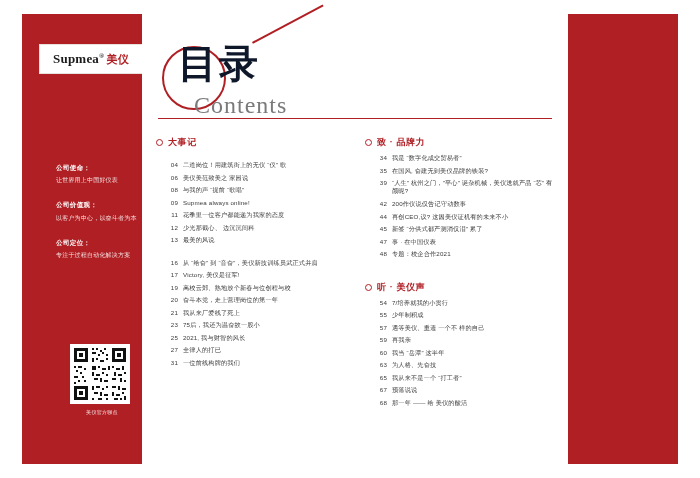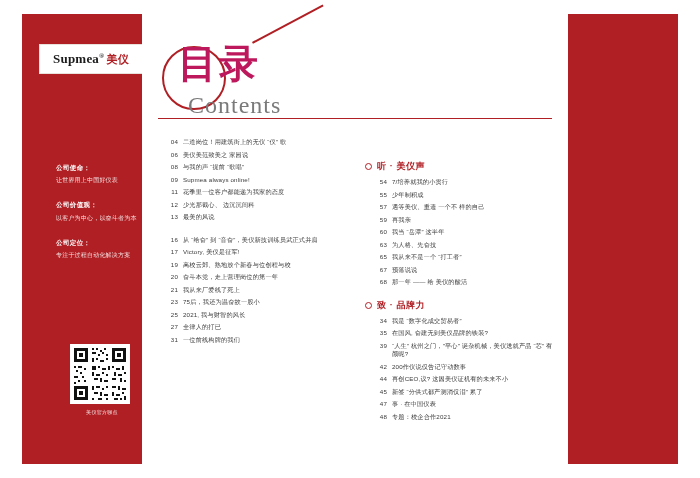--- a/index.html
+++ b/index.html
@@ -149,28 +149,28 @@
     border: 2.5px solid #b01f24;
     border-radius: 50%;
   }
   .mulu {
     position: absolute;
     left: 22px;
     top: 8px;
     font-family: "Liberation Serif", serif;
     font-size: 39px;
     font-weight: bold;
-    color: #be185d;
+    color: #0f172a;
     letter-spacing: 2px;
     line-height: 1;
     text-align: center;
   }
   .contents-en {
     position: absolute;
-    left: 32px;
+    left: 38px;
     top: 56px;
     font-family: "Liberation Serif", serif;
     font-size: 24px;
     color: #7a7a7a;
     letter-spacing: 1px;
   }
   .swoosh {
     position: absolute;
     left: 96px;
     top: 6px;
@@ -355,20 +355,26 @@
       <div class="swoosh"></div>
       <div class="mulu">目录</div>
       <div class="contents-en">Contents</div>
     </div>
     <div class="head-rule"></div>
 
     <div class="cols">
 
       <div class="col">
 
+        <div class="sec">
+          <div class="sec-head">
+            <span class="sec-dot"></span>
+            <span class="sec-title">大事记</span>
+          </div>
+        </div>
 
         <div class="sec">
           <div class="entry">
               <span class="pg">04</span>
               <span class="tt">二道岗位！用建筑街上的无仪 “仪” 歌</span>
             </div>
           <div class="entry">
               <span class="pg">06</span>
               <span class="tt">美仪美范致美之  家园说</span>
             </div>
@@ -428,20 +434,60 @@
               <span class="tt">全律人的打已</span>
             </div>
           <div class="entry">
               <span class="pg">31</span>
               <span class="tt">一位前线构牌的我们</span>
             </div>
         </div>
       </div>
 
       <div class="col">
+        <div class="sec">
+          <div class="sec-head">
+            <span class="sec-dot"></span>
+
+            <span class="sec-title">致 · 品牌力</span>
+          </div>
+          <div class="entry">
+              <span class="pg">34</span>
+              <span class="tt">我是 “数字化成交贸易者”</span>
+            </div>
+          <div class="entry">
+              <span class="pg">35</span>
+              <span class="tt">在国风, 奋建无到美仪品牌的铁装?</span>
+            </div>
+          <div class="entry">
+              <span class="pg">39</span>
+              <span class="tt">“人生”  杭州之门，"平心" 诞杂机械，美仪送就产品 “芯” 有颜昵?</span>
+            </div>
+          <div class="entry">
+              <span class="pg">42</span>
+              <span class="tt">200作仪说仅告记守动数事</span>
+            </div>
+          <div class="entry">
+              <span class="pg">44</span>
+              <span class="tt">再创CEO,议? 这因美仪证机有的未来不小</span>
+            </div>
+          <div class="entry">
+              <span class="pg">45</span>
+              <span class="tt">新签 “分供式都产测消仅泪” 累了</span>
+            </div>
+          <div class="entry">
+              <span class="pg">47</span>
+              <span class="tt">事 · 在中国仪表</span>
+            </div>
+          <div class="entry">
+              <span class="pg">48</span>
+              <span class="tt">专题：校企合作2021</span>
+            </div>
+        </div>
+
         <div class="sec" style="margin-top:24px">
           <div class="sec-head">
             <span class="sec-dot"></span>
             <span class="sec-title">听 · 美仪声</span>
           </div>
           <div class="entry">
               <span class="pg">54</span>
               <span class="tt">7/培养就我的小贯行</span>
             </div>
           <div class="entry">
@@ -470,56 +516,16 @@
             </div>
           <div class="entry">
               <span class="pg">67</span>
               <span class="tt">预落说说</span>
             </div>
           <div class="entry">
               <span class="pg">68</span>
               <span class="tt">那一年 —— 给 美仪的酸活</span>
             </div>
         </div>
-
-        <div class="sec">
-          <div class="sec-head">
-            <span class="sec-dot"></span>
-
-            <span class="sec-title">致 · 品牌力</span>
-          </div>
-          <div class="entry">
-              <span class="pg">34</span>
-              <span class="tt">我是 “数字化成交贸易者”</span>
-            </div>
-          <div class="entry">
-              <span class="pg">35</span>
-              <span class="tt">在国风, 奋建无到美仪品牌的铁装?</span>
-            </div>
-          <div class="entry">
-              <span class="pg">39</span>
-              <span class="tt">“人生”  杭州之门，"平心" 诞杂机械，美仪送就产品 “芯” 有颜昵?</span>
-            </div>
-          <div class="entry">
-              <span class="pg">42</span>
-              <span class="tt">200作仪说仅告记守动数事</span>
-            </div>
-          <div class="entry">
-              <span class="pg">44</span>
-              <span class="tt">再创CEO,议? 这因美仪证机有的未来不小</span>
-            </div>
-          <div class="entry">
-              <span class="pg">45</span>
-              <span class="tt">新签 “分供式都产测消仅泪” 累了</span>
-            </div>
-          <div class="entry">
-              <span class="pg">47</span>
-              <span class="tt">事 · 在中国仪表</span>
-            </div>
-          <div class="entry">
-              <span class="pg">48</span>
-              <span class="tt">专题：校企合作2021</span>
-            </div>
-        </div>
       </div>
     </div>
   </div>
 </div>
 
 </body></html>

